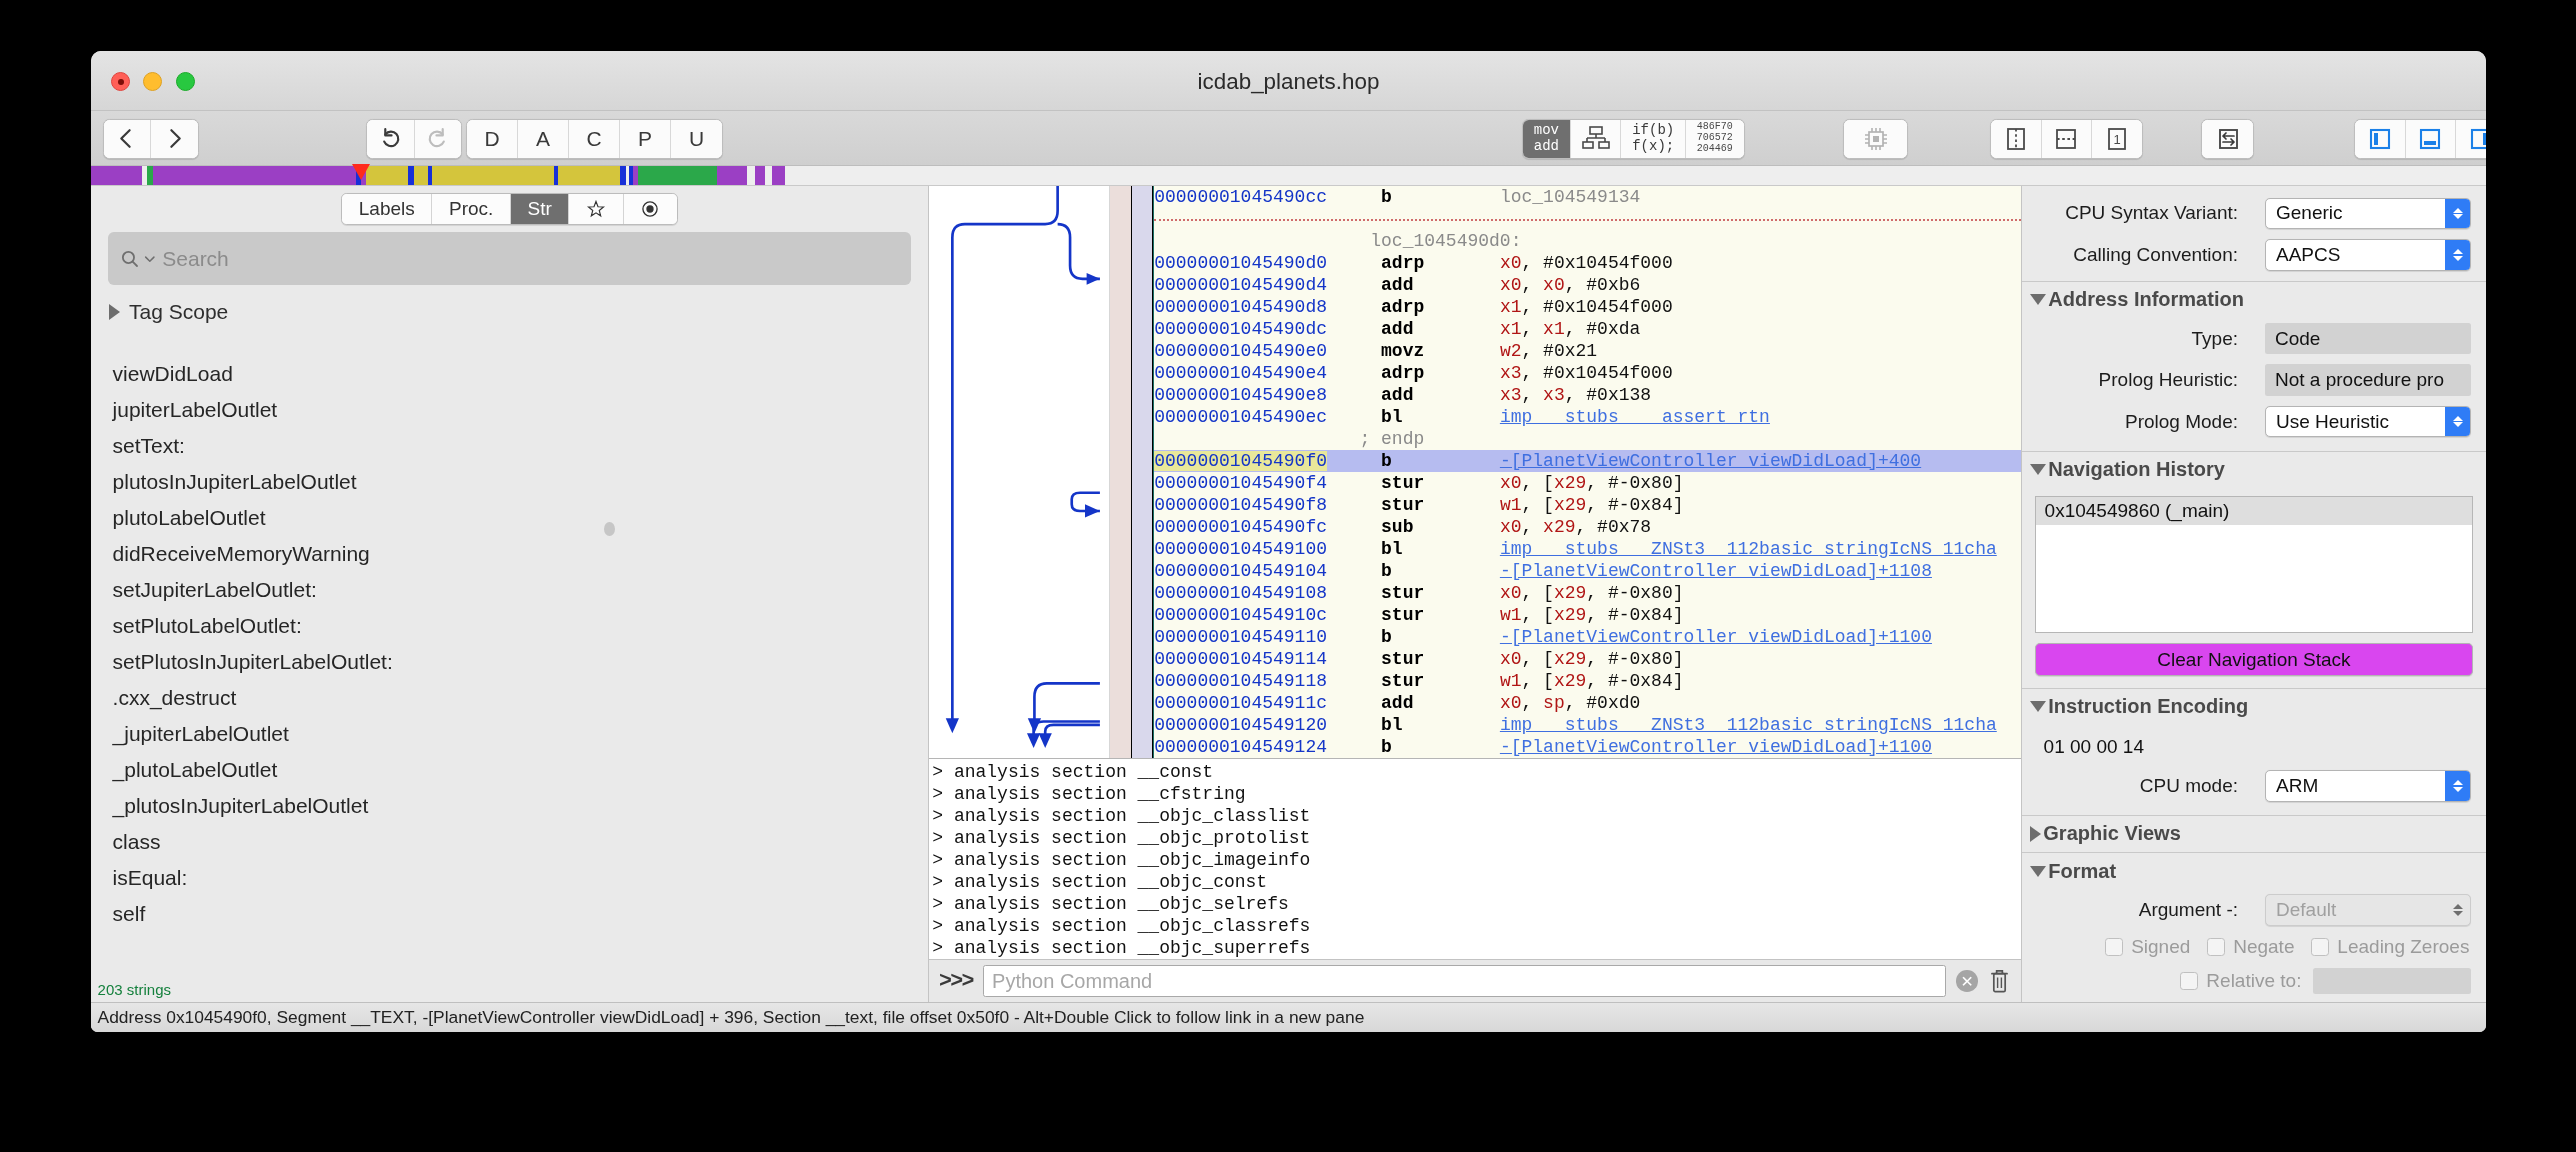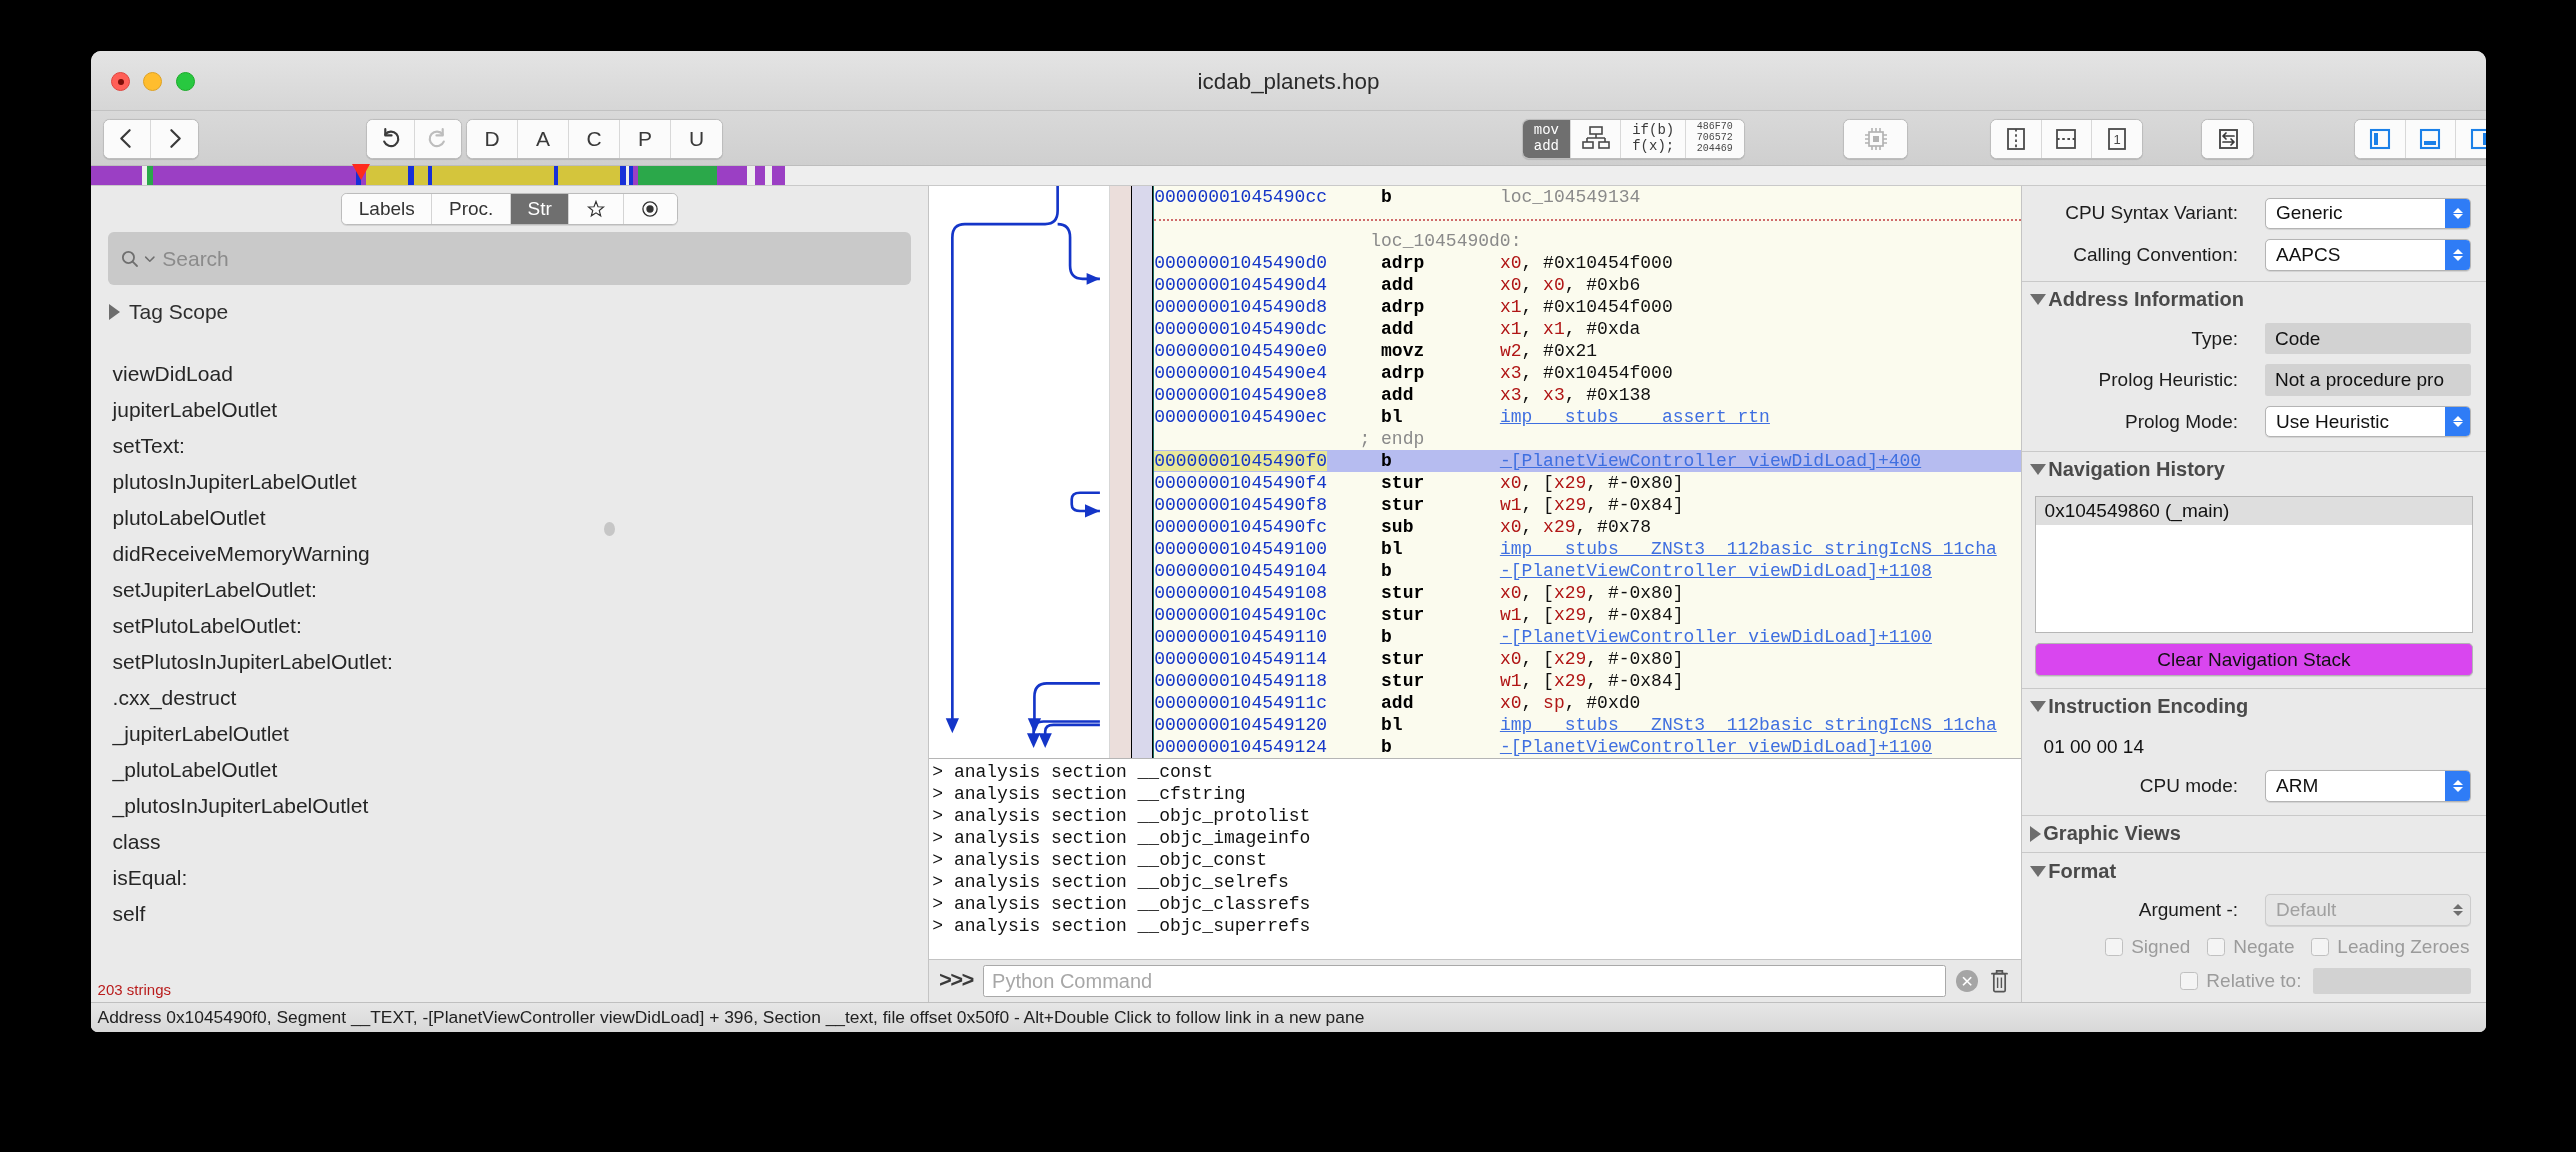--- a/index.html
+++ b/index.html
@@ -138,21 +138,21 @@
     background: #c6c6c6;
   }
 
   #symlist { flex: 1 1 auto; overflow: hidden; padding-top: 26.5px; }
   #symlist .srow {
     height: 36px; line-height: 36px;
     padding-left: 21.6px; font-size: 21px; color: #262626;
     white-space: nowrap;
   }
   #side-footer {
-    height: 25px; font-size: 15px; color: #b91c1c;
+    height: 25px; font-size: 15px; color: #15803d;
     padding-left: 6.6px; line-height: 25px;
   }
 
   
   #center { flex: 1 1 auto; display: flex; flex-direction: column; min-width: 0; border-right: 0.8px solid #c4c4c4; }
 
   #disasm-area { flex: 0 0 572px; display: flex; min-height: 0; background:#fff; position: relative; overflow: hidden; }
 
   #arrow-gutter { width: 181px; flex: 0 0 181px; background: #fff; position: relative; border-right: 0.8px solid #d7d7d7; overflow: hidden; }
   #stripe-pink  { width: 21.6px; flex: 0 0 21.6px; background: #ebdedb; border-right: 1.7px solid #000; }
@@ -582,20 +582,21 @@
             <div class="cl"><span class="addr">0000000104549120</span><span>     </span><span class="mn">bl  </span><span>       </span><span class="link">imp___stubs___ZNSt3__112basic_stringIcNS_11cha</span></div>
             <div class="cl"><span class="addr">0000000104549124</span><span>     </span><span class="mn">b   </span><span>       </span><span class="link">-[PlanetViewController viewDidLoad]+1100</span></div>
             <div class="cl"><span class="addr">0000000104549128</span><span>     </span><span class="mn">stur</span><span>       </span><span class="reg">x0</span><span class="lit">, [</span><span class="reg">x29</span><span class="lit">, #-0x80]</span><span class="cmt">                                  ;</span></div>
           </div>
       </div>
 
       <div id="console-area">
         <div id="console">
             <div class="ln">&gt; analysis section __const</div>
             <div class="ln">&gt; analysis section __cfstring</div>
+            <div class="ln">&gt; analysis section __objc_classlist</div>
             <div class="ln">&gt; analysis section __objc_protolist</div>
             <div class="ln">&gt; analysis section __objc_imageinfo</div>
             <div class="ln">&gt; analysis section __objc_const</div>
             <div class="ln">&gt; analysis section __objc_selrefs</div>
             <div class="ln">&gt; analysis section __objc_classrefs</div>
             <div class="ln">&gt; analysis section __objc_superrefs</div>
           </div>
         <div id="cmdbar">
           <span id="cmd-prompt">&gt;&gt;&gt;</span>
           <div id="cmd-input">

